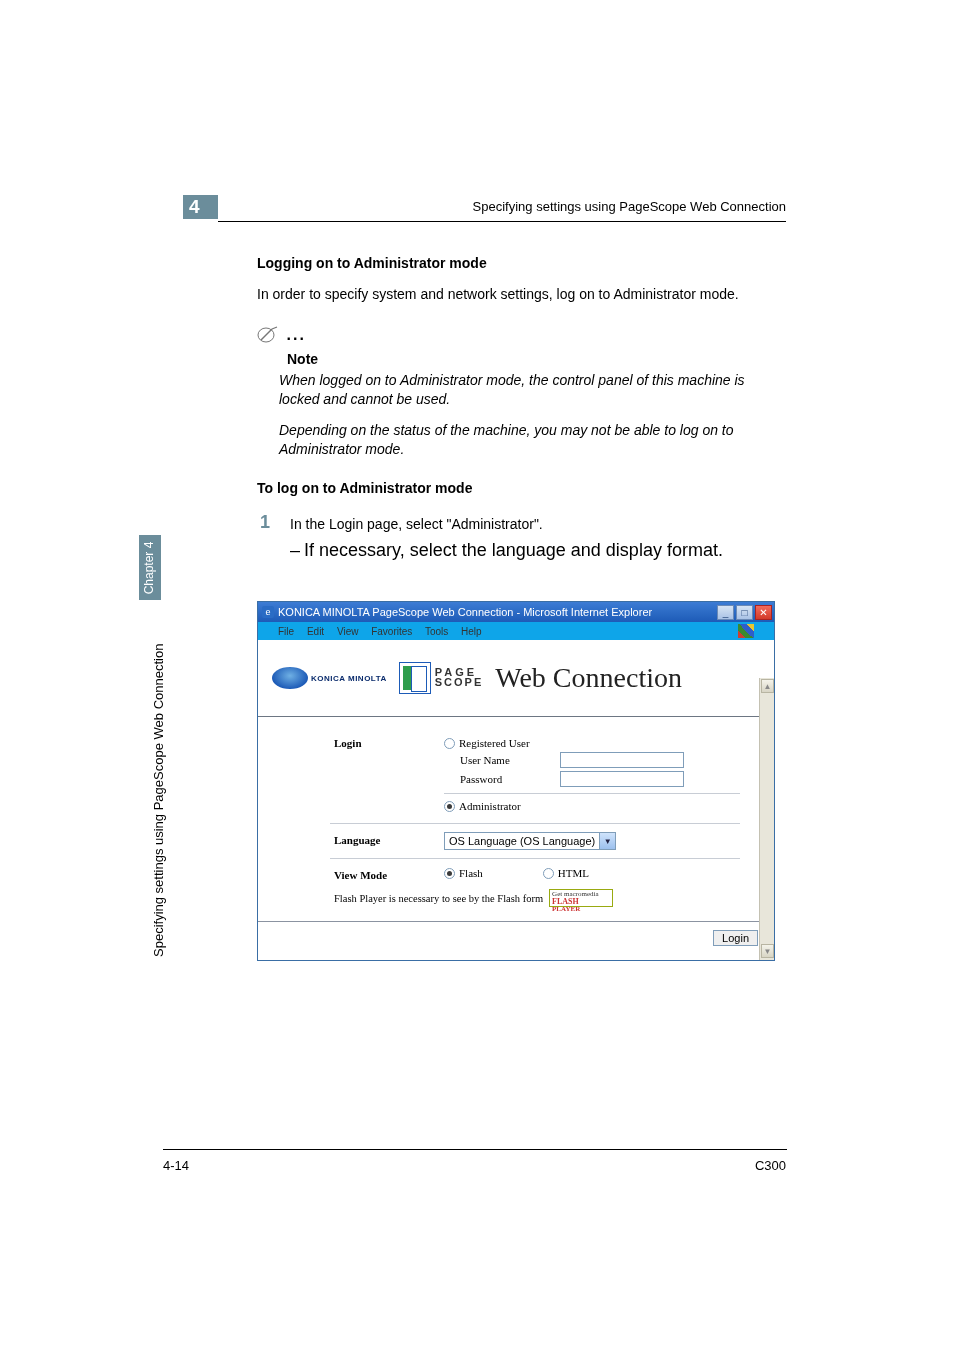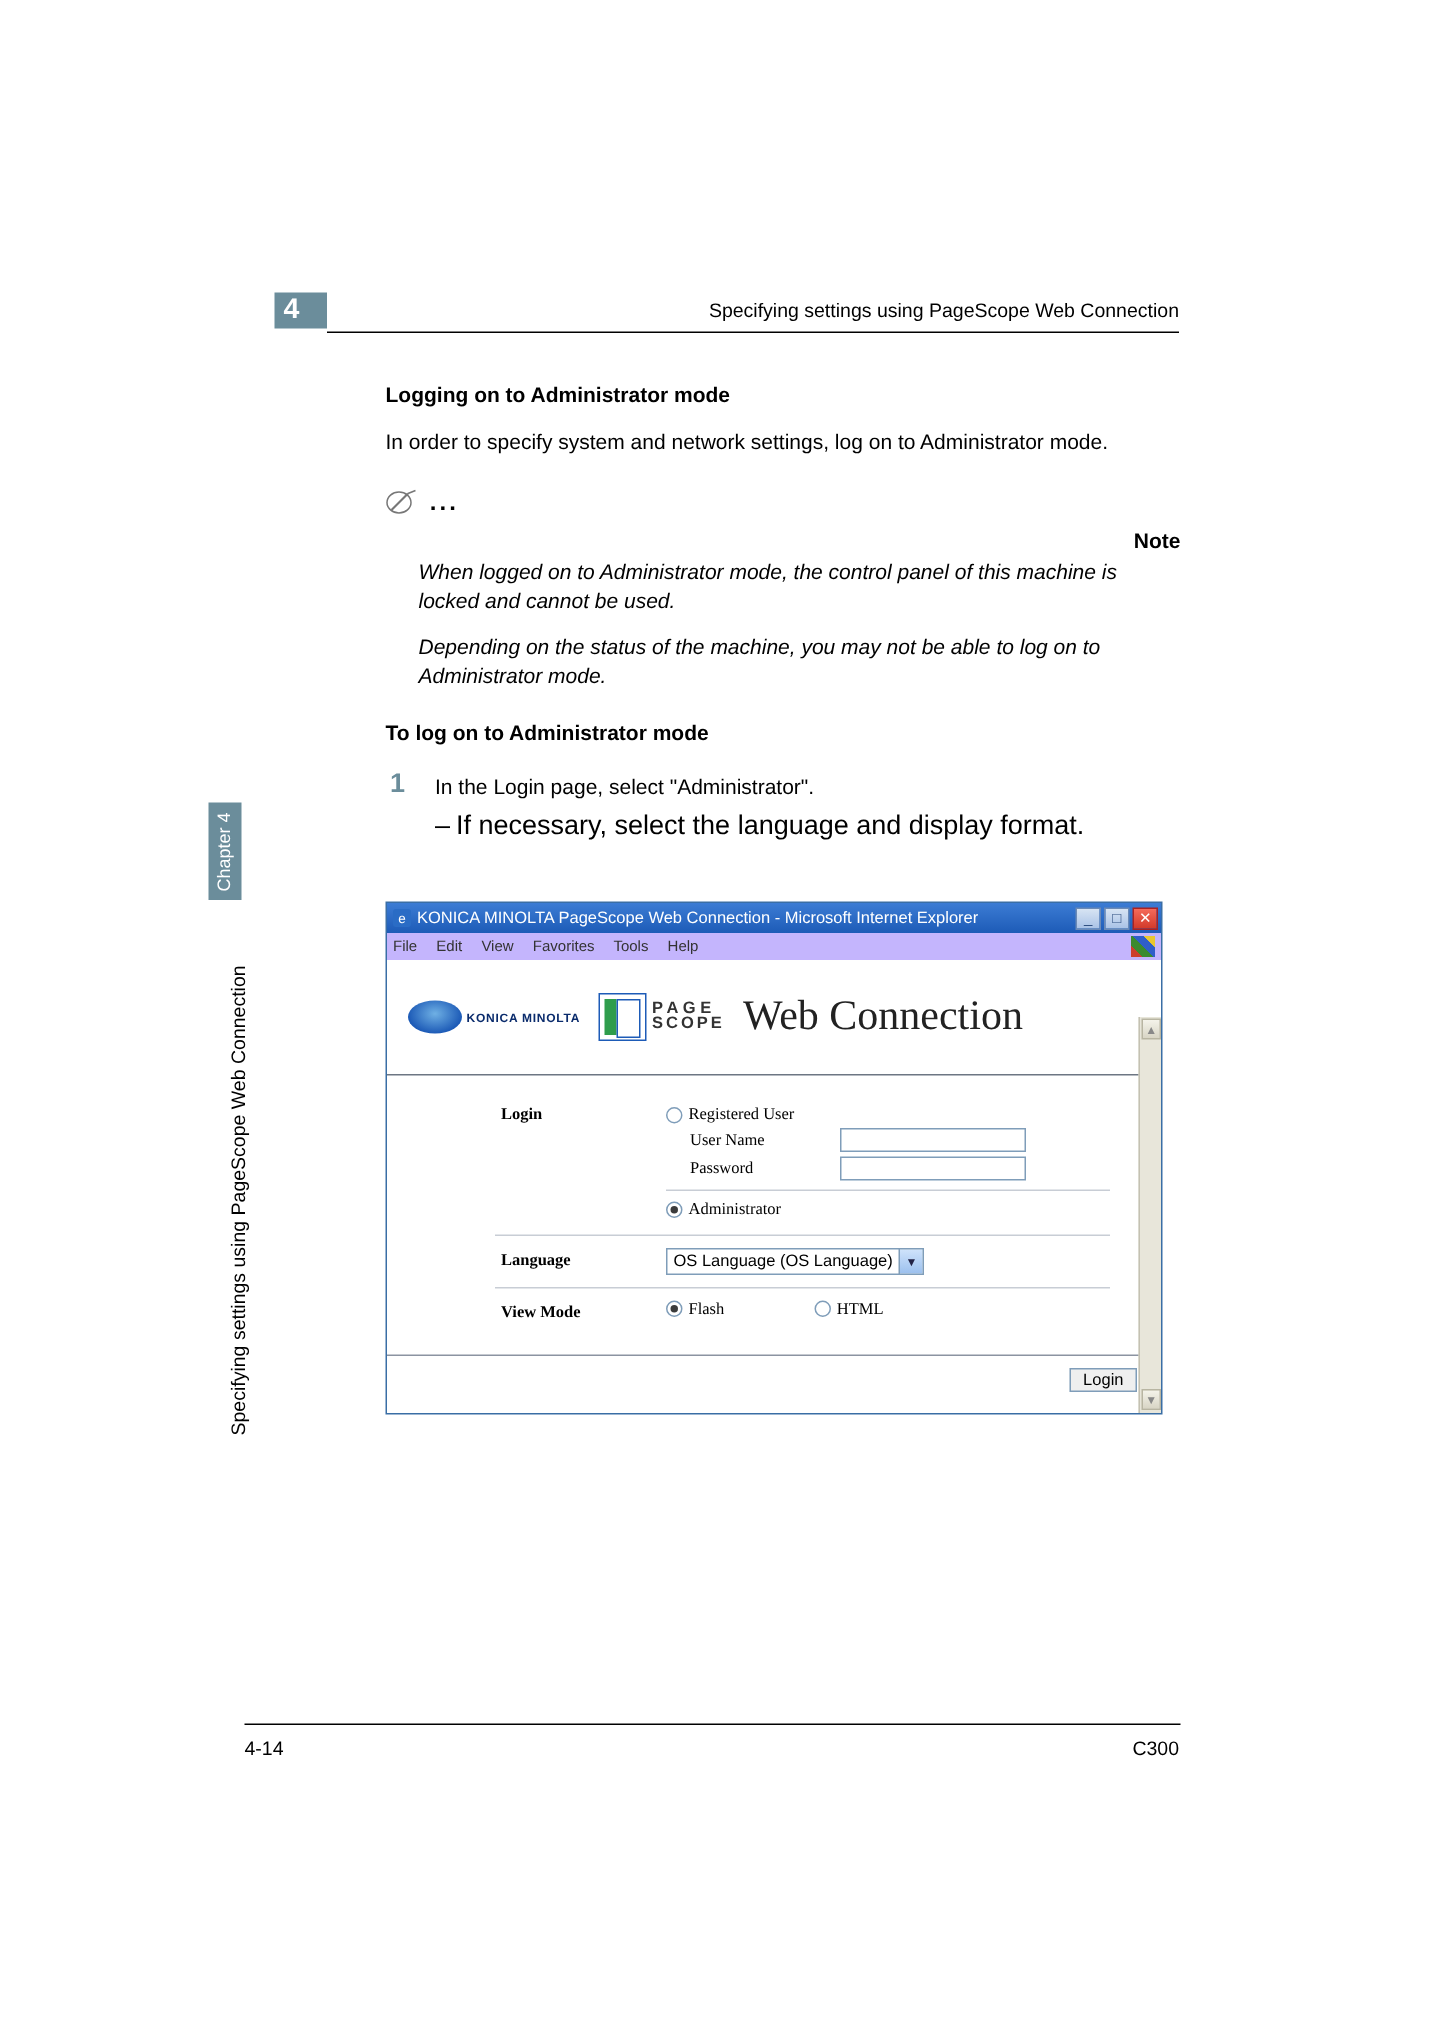--- a/index.html
+++ b/index.html
@@ -122,22 +122,22 @@
     width: 17px; height: 15px;
     background: linear-gradient(#d7e4f3,#a9c2e6);
     border: 1px solid #6b8ab6;
     margin-left: 2px;
     display: flex; align-items: center; justify-content: center;
     font-size: 10px; color: #2b4c7e;
   }
   .winbtn.red { background: linear-gradient(#f46a5a,#d23a2a); border-color:#a22; color:#fff;}
   .menubar {
     height: 18px;
-    background: #c4b5fd;
-    padding: 2px 4px;
+    background: #0ea5e9;
+    padding: 2px 20px;
     font-size: 10px;
     color: #333;
     display: flex;
     justify-content: space-between;
     align-items: center;
   }
   .menubar .menus span { margin-right: 10px; }
   .ie-flag {
     width: 16px; height: 14px;
     background: linear-gradient(45deg,#cd3e2e 25%,#3b8a2f 25% 50%,#2f5ec9 50% 75%,#e9c72f 75%);
@@ -248,21 +248,21 @@
 
   <div class="body-content" style="top:326px;">
     <div class="note-icon">
       <svg width="22" height="18" viewBox="0 0 22 18">
         <ellipse cx="9" cy="9" rx="8" ry="7" fill="none" stroke="#777" stroke-width="1"></ellipse>
         <line x1="4" y1="14" x2="15" y2="3" stroke="#777" stroke-width="1.4"></line>
         <line x1="15" y1="3" x2="20" y2="1" stroke="#777" stroke-width="1.2"></line>
       </svg>
       <span style="font-size:16px; font-weight:bold; vertical-align:4px;">...</span>
     </div>
-    <div class="note-label" style="margin-left:30px;text-align:right;">Note</div>
+    <div class="note-label" style="margin-left:30px;">Note</div>
     <div class="note-body" style="margin-left:22px;">When logged on to Administrator mode, the control panel of this machine is locked and cannot be used.</div>
     <div class="note-body" style="margin-left:22px;">Depending on the status of the machine, you may not be able to log on to Administrator mode.</div>
   </div>
 
   <div class="body-content" style="top:480px;">
     <div class="h3">To log on to Administrator mode</div>
   </div>
 
   <div class="body-content" style="top:515px; left:290px;">
     <div class="step-wrap">
@@ -346,20 +346,28 @@
         <div class="thin-hr" style="margin-left:-4px;"></div>
 
         <div class="form-row">
           <div class="form-label">View Mode</div>
           <div class="form-body" style="display:flex; gap:60px;">
             <span><span class="radio sel"></span><span>Flash</span></span>
             <span><span class="radio"></span><span>HTML</span></span>
           </div>
         </div>
 
+        <div class="flash-note">
+          <span>Flash Player is necessary to see by the Flash form</span>
+          <div class="flash-badge">
+            <span>Get macromedia</span>
+            <span class="fl">FLASH</span>
+            <span class="fl" style="color:#c33;font-size:7px;">PLAYER</span>
+          </div>
+        </div>
       </div>
 
       <div class="footer-row">
         <button class="login-btn">Login</button>
       </div>
 
       <div class="small-scroll">
         <div class="scroll-arrow">▲</div>
         <div class="scroll-arrow bot">▼</div>
       </div>

